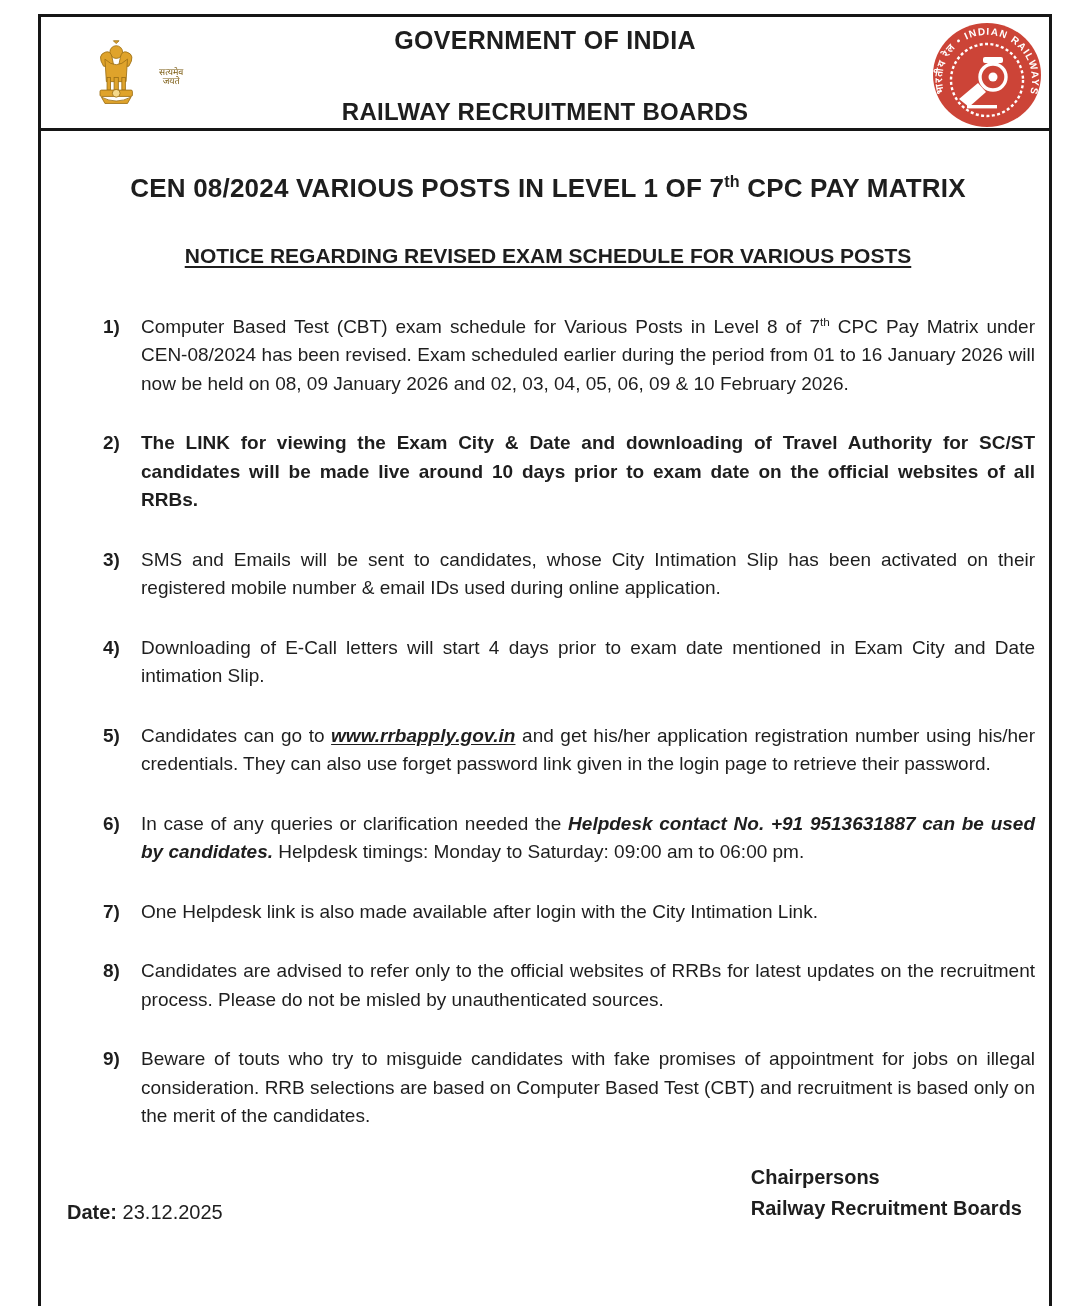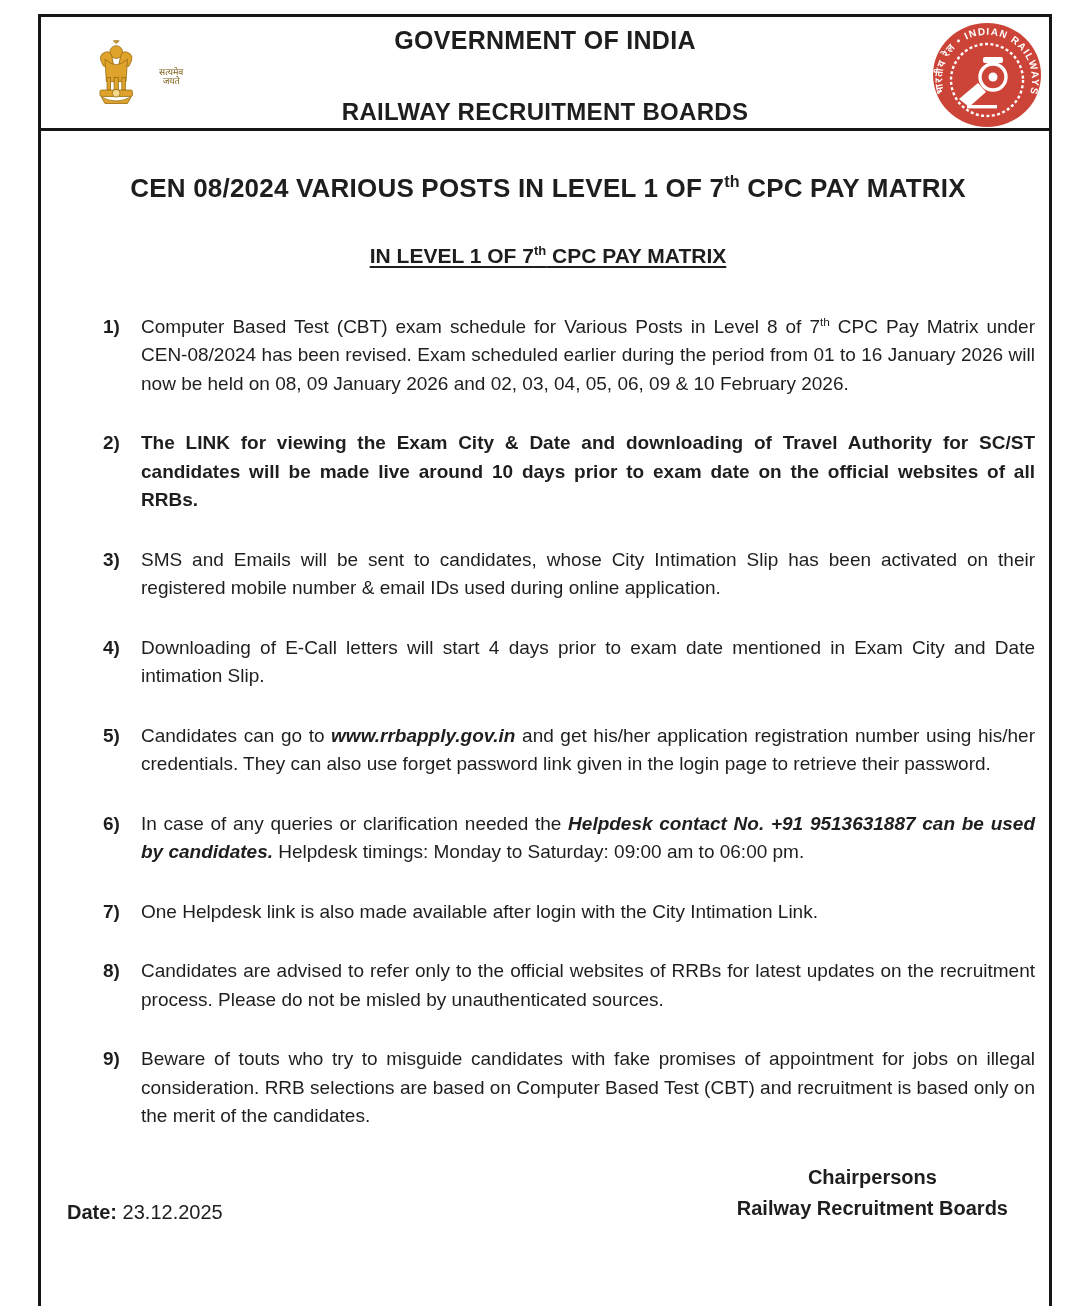--- a/index.html
+++ b/index.html
@@ -70,37 +70,37 @@
   .notice-item .num {
     font-weight:bold;
     width:38px;
     margin-left:42px;
     flex-shrink:0;
   }
   .notice-item .txt { flex:1; text-align:justify; }
   .notice-item.bold .txt, .notice-item.bold .num { font-weight:bold; }
   .seg-b { font-weight:bold; }
   .seg-i { font-style:italic; }
-  .seg-u { text-underline-offset:2px; }
+  .seg-u { text-decoration:underline; text-underline-offset:2px; }
 
   
   .footer {
     display:flex;
     justify-content:space-between;
     align-items:flex-end;
     margin-top:14px;
     font-size:20px;
   }
   .date-line { margin-left:6px; }
   .date-line .lbl { font-weight:bold; }
   .sign-block {
-    text-align:center;
+    text-align:left;
     font-weight:bold;
     line-height:1.55;
-    margin-right:27px;
+    margin-right:13px;
   }
 </style>
 </head>
 <body>
 
 <div class="page">
 
   <div class="header-box">
 
     <div class="emblem-wrap">
@@ -145,21 +145,21 @@
       </svg>
     </div>
   </div>
 
   <div class="body-box">
 
     <div class="main-title"><span>CEN 08/2024 VARIOUS POSTS IN LEVEL 1 OF 7</span><sup>th</sup><span> CPC PAY MATRIX</span></div>
 
     <div class="subtitle">
       <div>
-        <span class="sub-line"><span>IN LEVEL 1 OF 7</span><sup>th</sup><span> CPC PAY MATRIX</span></span>
+        <span class="sub-line">NOTICE REGARDING REVISED EXAM SCHEDULE FOR VARIOUS POSTS</span>
       </div>
     </div>
 
     <div class="notice-list">
         <div class="notice-item">
           <div class="num">1)</div>
           <div class="txt"><span>Computer Based Test (CBT) exam schedule for Various Posts in Level 8 of 7</span><sup>th</sup><span> CPC Pay Matrix under CEN-08/2024 has been revised. Exam scheduled earlier during the period from 01 to 16 January 2026 will now be held on 08, 09 January 2026 and 02, 03, 04, 05, 06, 09 &amp; 10 February 2026.</span></div>
         </div>
         <div class="notice-item bold">
           <div class="num">2)</div>

